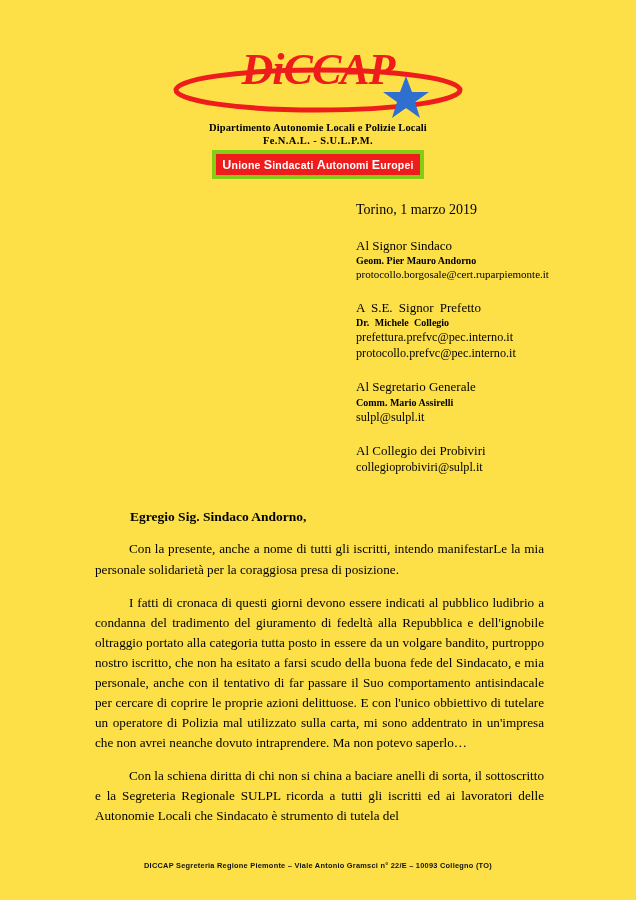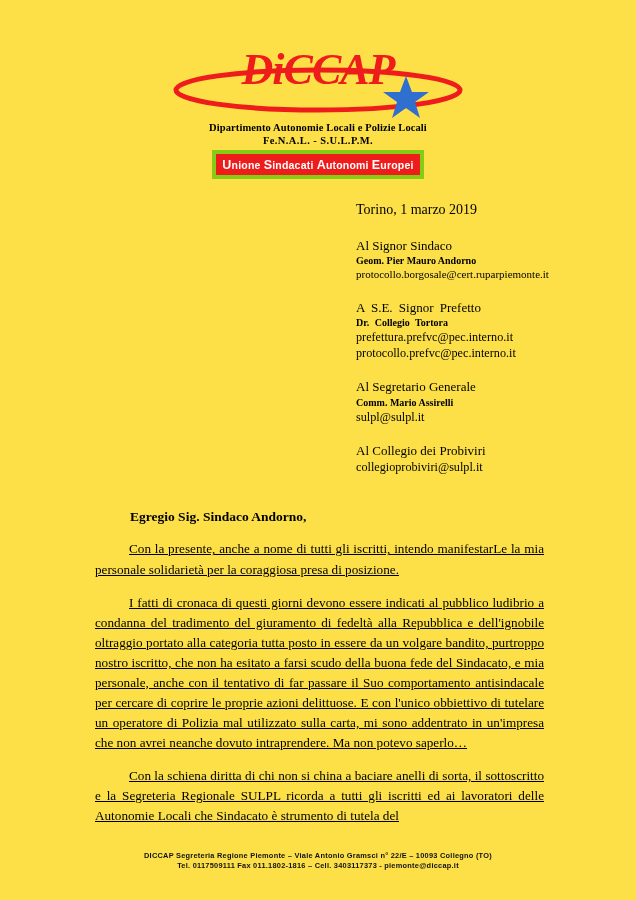--- a/index.html
+++ b/index.html
@@ -117,21 +117,20 @@
     margin-top: 14px;
     padding-left: 95px;
     padding-right: 92px;
   }
   .para {
     font-size: 13.2px;
     line-height: 1.52;
     text-align: justify;
     text-indent: 34px;
     margin: 8px 0 13px 0;
-    text-decoration: underline;
   }
   .para:last-child { margin-bottom: 0; }
 
   
   .footer {
     position: absolute;
     left: 0;
     right: 0;
     bottom: 28px;
     text-align: center;
@@ -178,21 +177,21 @@
     <div class="date-line">Torino, 1 marzo 2019</div>
 
     <div class="addr-group">
       <div class="addr-line">Al Signor Sindaco</div>
       <div class="addr-line name">Geom. Pier Mauro Andorno</div>
       <div class="addr-line email">protocollo.borgosale@cert.ruparpiemonte.it</div>
     </div>
 
     <div class="addr-group">
       <div class="addr-line spread">A S.E.   Signor   Prefetto</div>
-      <div class="addr-line name spread">Dr.     Collegio     Tortora</div>
+      <div class="addr-line name spread">Dr.     Michele     Collegio</div>
       <div class="addr-line email-lg">prefettura.prefvc@pec.interno.it</div>
       <div class="addr-line email-lg">protocollo.prefvc@pec.interno.it</div>
     </div>
 
     <div class="addr-group">
       <div class="addr-line">Al Segretario Generale</div>
       <div class="addr-line name">Comm. Mario Assirelli</div>
       <div class="addr-line email-lg">sulpl@sulpl.it</div>
     </div>
 
@@ -205,16 +204,15 @@
   <div class="salutation">Egregio Sig. Sindaco Andorno,</div>
 
   <div class="body-block">
     <p class="para">Con la presente, anche a nome di tutti gli iscritti, intendo manifestarLe la mia personale solidarietà per la coraggiosa presa di posizione.</p>
     <p class="para">I fatti di cronaca di questi giorni devono essere indicati al pubblico ludibrio a condanna del tradimento del giuramento di fedeltà alla Repubblica e dell'ignobile oltraggio portato alla categoria tutta posto in essere da un volgare bandito, purtroppo nostro iscritto, che non ha esitato a farsi scudo della buona fede del Sindacato, e mia personale, anche con il tentativo di far passare il Suo comportamento antisindacale per cercare di coprire le proprie azioni delittuose. E con l'unico obbiettivo di tutelare un operatore di Polizia mal utilizzato sulla carta, mi sono addentrato in un'impresa che non avrei neanche dovuto intraprendere. Ma non potevo saperlo…</p>
     <p class="para">Con la schiena diritta di chi non si china a baciare anelli di sorta, il sottoscritto e la Segreteria Regionale SULPL ricorda a tutti gli iscritti ed ai lavoratori delle Autonomie Locali che Sindacato è strumento di tutela del</p>
   </div>
 
   <div class="footer">
     <div class="footer-line">DICCAP Segreteria Regione Piemonte – Viale Antonio Gramsci n° 22/E – 10093 Collegno (TO)</div>
-    <div class="footer-line">Tel. 0117509111  Fax 011.1802-1816 – Cell. 3403117373 - piemonte@diccap.it</div>
   </div>
 
 </div>
 
 </body></html>

